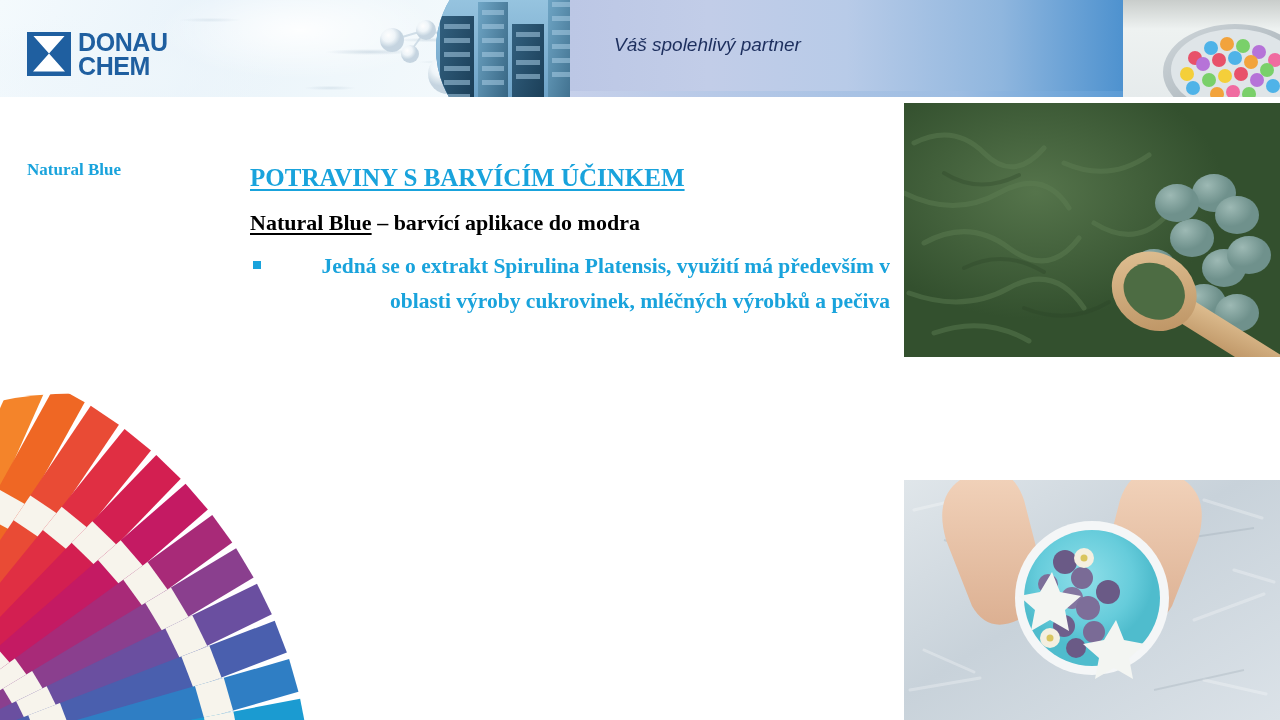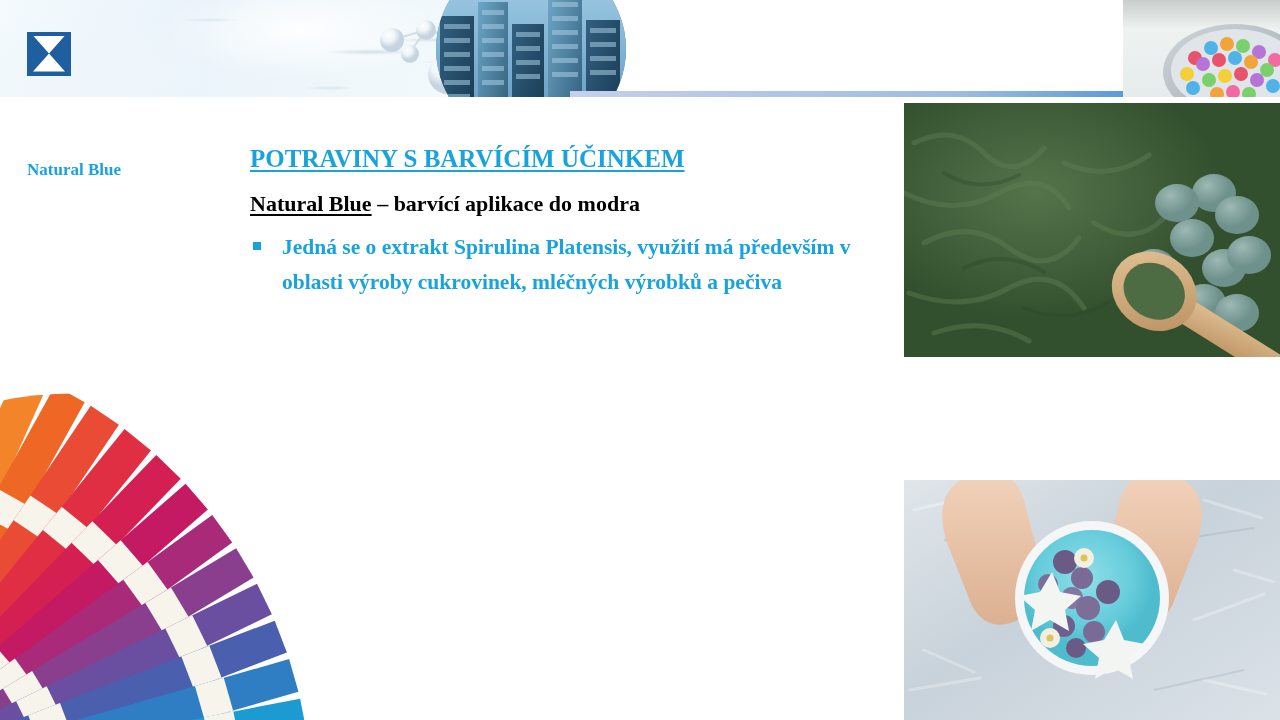--- a/index.html
+++ b/index.html
@@ -129,21 +129,21 @@
     left: 27px; top: 160px;
     font-family: "Liberation Serif", serif;
     font-weight: bold;
     font-size: 17px;
     color: #19a3dc;
     white-space: nowrap;
   }
 
   .content {
     position: absolute;
-    left: 250px; top: 142px;
+    left: 250px; top: 161px;
     width: 640px;
   }
   .heading {
     font-family: "Liberation Serif", serif;
     font-weight: bold;
     font-size: 25px;
     color: #19a3dc;
     text-decoration: underline;
     text-underline-offset: 3px;
     display: inline-block;
@@ -167,20 +167,21 @@
   .bullets { margin-top: 12px; }
   .bullet {
     position: relative;
     padding-left: 32px;
     margin-bottom: 7px;
     font-family: "Liberation Serif", serif;
     font-weight: bold;
     font-size: 21.5px;
     color: #19a3dc;
     line-height: 1.64;
+    text-align: right;
   }
   .bullet-marker {
     position: absolute;
     left: 3px; top: 12px;
     width: 8px; height: 8px;
     background: #19a3dc;
   }
 
   
   .img-spirulina {
@@ -289,20 +290,23 @@
         <rect x="116" y="104" width="26" height="5"></rect>
           <rect x="116" y="118" width="26" height="5"></rect>
         <rect x="154" y="74" width="26" height="5"></rect>
           <rect x="154" y="88" width="26" height="5"></rect>
         <rect x="154" y="102" width="26" height="5"></rect>
           <rect x="154" y="116" width="26" height="5"></rect>
       </g>
     </svg>
   </div>
 
+  <div class="banner-panel">
+    <div class="banner-panel-tagline">Váš spolehlivý partner</div>
+  </div>
   <div class="banner-panel-foot"></div>
 
   <div class="banner-candy">
     <svg width="157" height="97" viewBox="0 0 157 97" preserveAspectRatio="none">
       <defs>
         <linearGradient id="tbl" x1="0" y1="0" x2="0" y2="1">
           <stop offset="0%" stop-color="#c9cdcb"></stop>
           <stop offset="30%" stop-color="#eef2f1"></stop>
           <stop offset="100%" stop-color="#e6ebec"></stop>
         </linearGradient>
@@ -336,20 +340,24 @@
         <circle cx="94" cy="94" r="7" fill="#f2a33c"></circle>
         <circle cx="110" cy="92" r="7" fill="#f06ba0"></circle>
         <circle cx="126" cy="94" r="7" fill="#7ad06a"></circle>
       </g>
     </svg>
   </div>
 </div>
 
 <div class="logo">
   <div class="logo-mark"></div>
+  <div class="logo-text">
+    <div>DONAU</div>
+    <div>CHEM</div>
+  </div>
 </div>
 
 <div class="side-label">Natural Blue</div>
 
 <div class="content">
 
   <div class="heading">POTRAVINY S BARVÍCÍM ÚČINKEM</div>
 
   <div class="subhead">
     <span class="u">Natural Blue</span><span> – barvící aplikace do modra</span>

